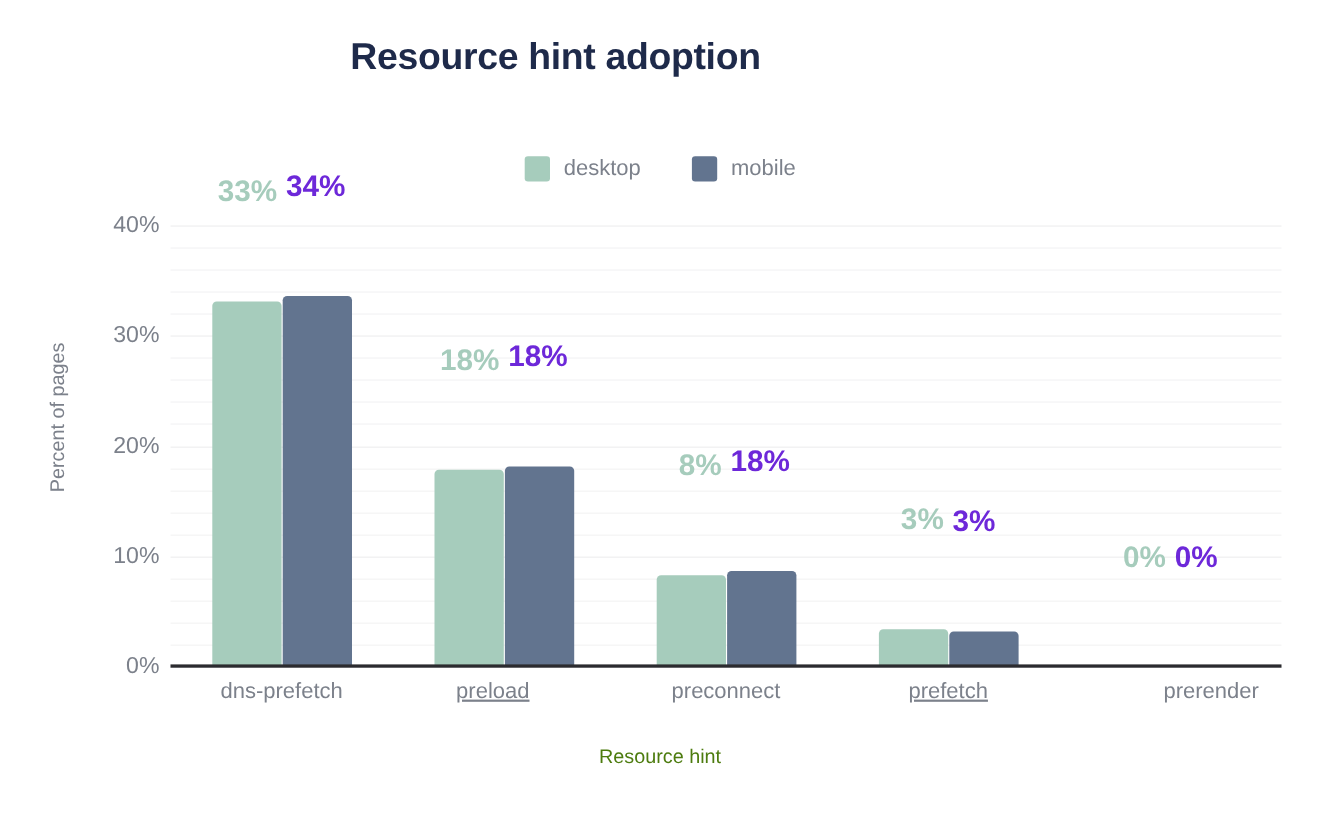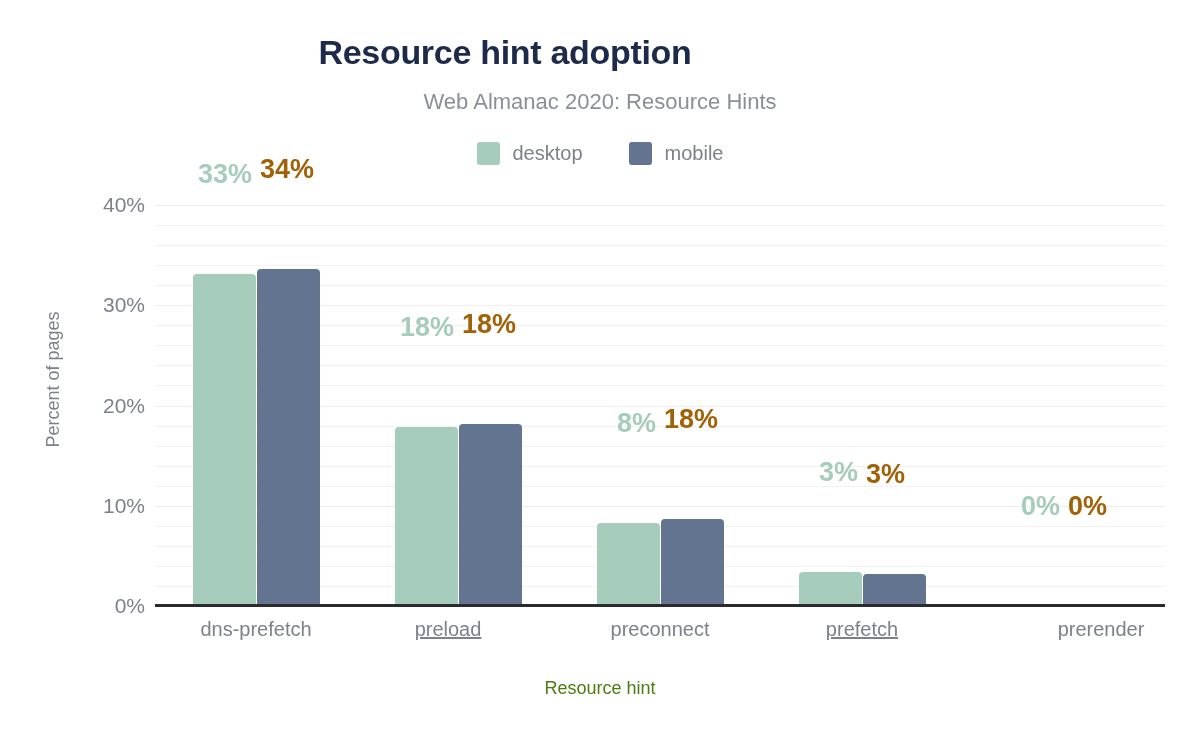--- a/index.html
+++ b/index.html
@@ -140,21 +140,21 @@
   .bar-desktop { background: #a6ccbc; }
   .bar-mobile  { background: #62748f; }
 
   .vlabel {
     position: absolute;
     font-size: 27px;
     font-weight: bold;
     white-space: nowrap;
   }
   .vlabel-desktop { color: #a6ccbc; }
-  .vlabel-mobile  { color: #a16207; }
+  .vlabel-mobile  { color: #6d28d9; }
 
   
   .xtick {
     position: absolute;
     top: 618px;
     font-size: 20px;
     color: #7c818b;
     text-align: center;
     transform: translateX(-50%);
     white-space: nowrap;
@@ -168,21 +168,20 @@
     font-size: 18px;
     color: #4d7c0f;
   }
 </style>
 </head>
 <body>
 
 <div id="chart-root">
 
   <div class="chart-title">Resource hint adoption</div>
-  <div class="chart-subtitle">Web Almanac 2020: Resource Hints</div>
 
   <div class="legend">
     <div class="legend-item">
       <span class="legend-swatch" style="background:#a6ccbc"></span>
       <span class="legend-label">desktop</span>
     </div>
     <div class="legend-item">
       <span class="legend-swatch" style="background:#62748f"></span>
       <span class="legend-label">mobile</span>
     </div>

